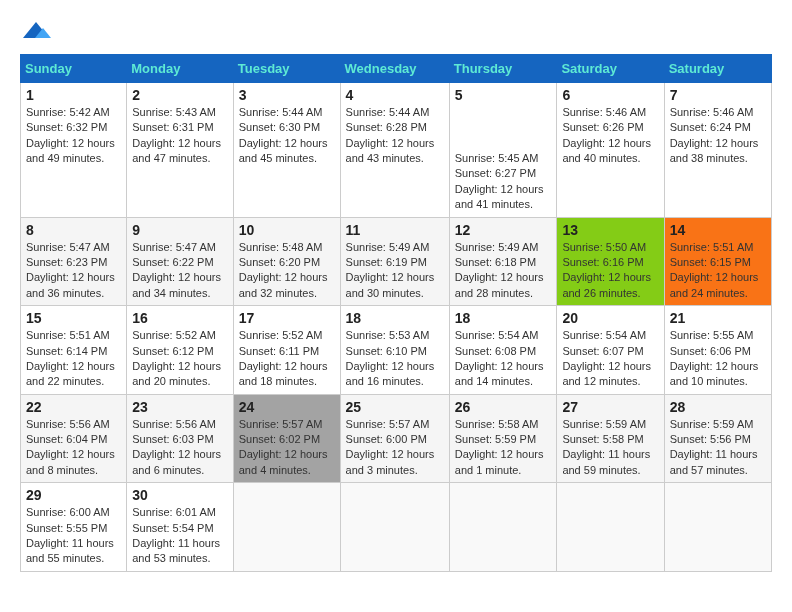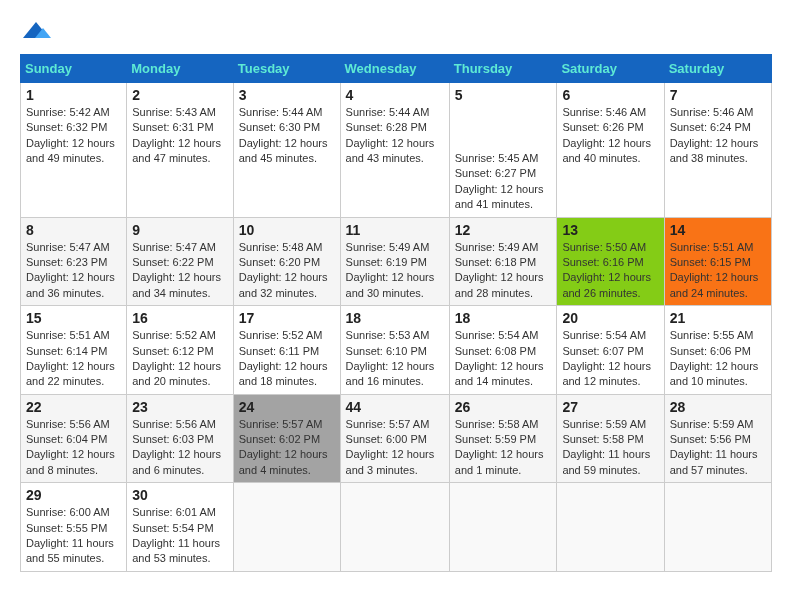--- a/index.html
+++ b/index.html
@@ -277,21 +277,21 @@
 and 6 minutes.</div>
         </td>
         <td style="background: #a3a3a3;">
           <span class="day-num">24</span>
           <div class="day-info" style="white-space: pre-line;">Sunrise: 5:57 AM
 Sunset: 6:02 PM
 Daylight: 12 hours
 and 4 minutes.</div>
         </td>
         <td style="background: rgb(245, 245, 245);">
-          <span class="day-num">44</span>
+          <span class="day-num">25</span>
           <div class="day-info" style="white-space: pre-line;">Sunrise: 5:57 AM
 Sunset: 6:00 PM
 Daylight: 12 hours
 and 3 minutes.</div>
         </td>
         <td style="background: rgb(245, 245, 245); margin-left: 24px;">
           <span class="day-num">26</span>
           <div class="day-info" style="white-space: pre-line;">Sunrise: 5:58 AM
 Sunset: 5:59 PM
 Daylight: 12 hours

